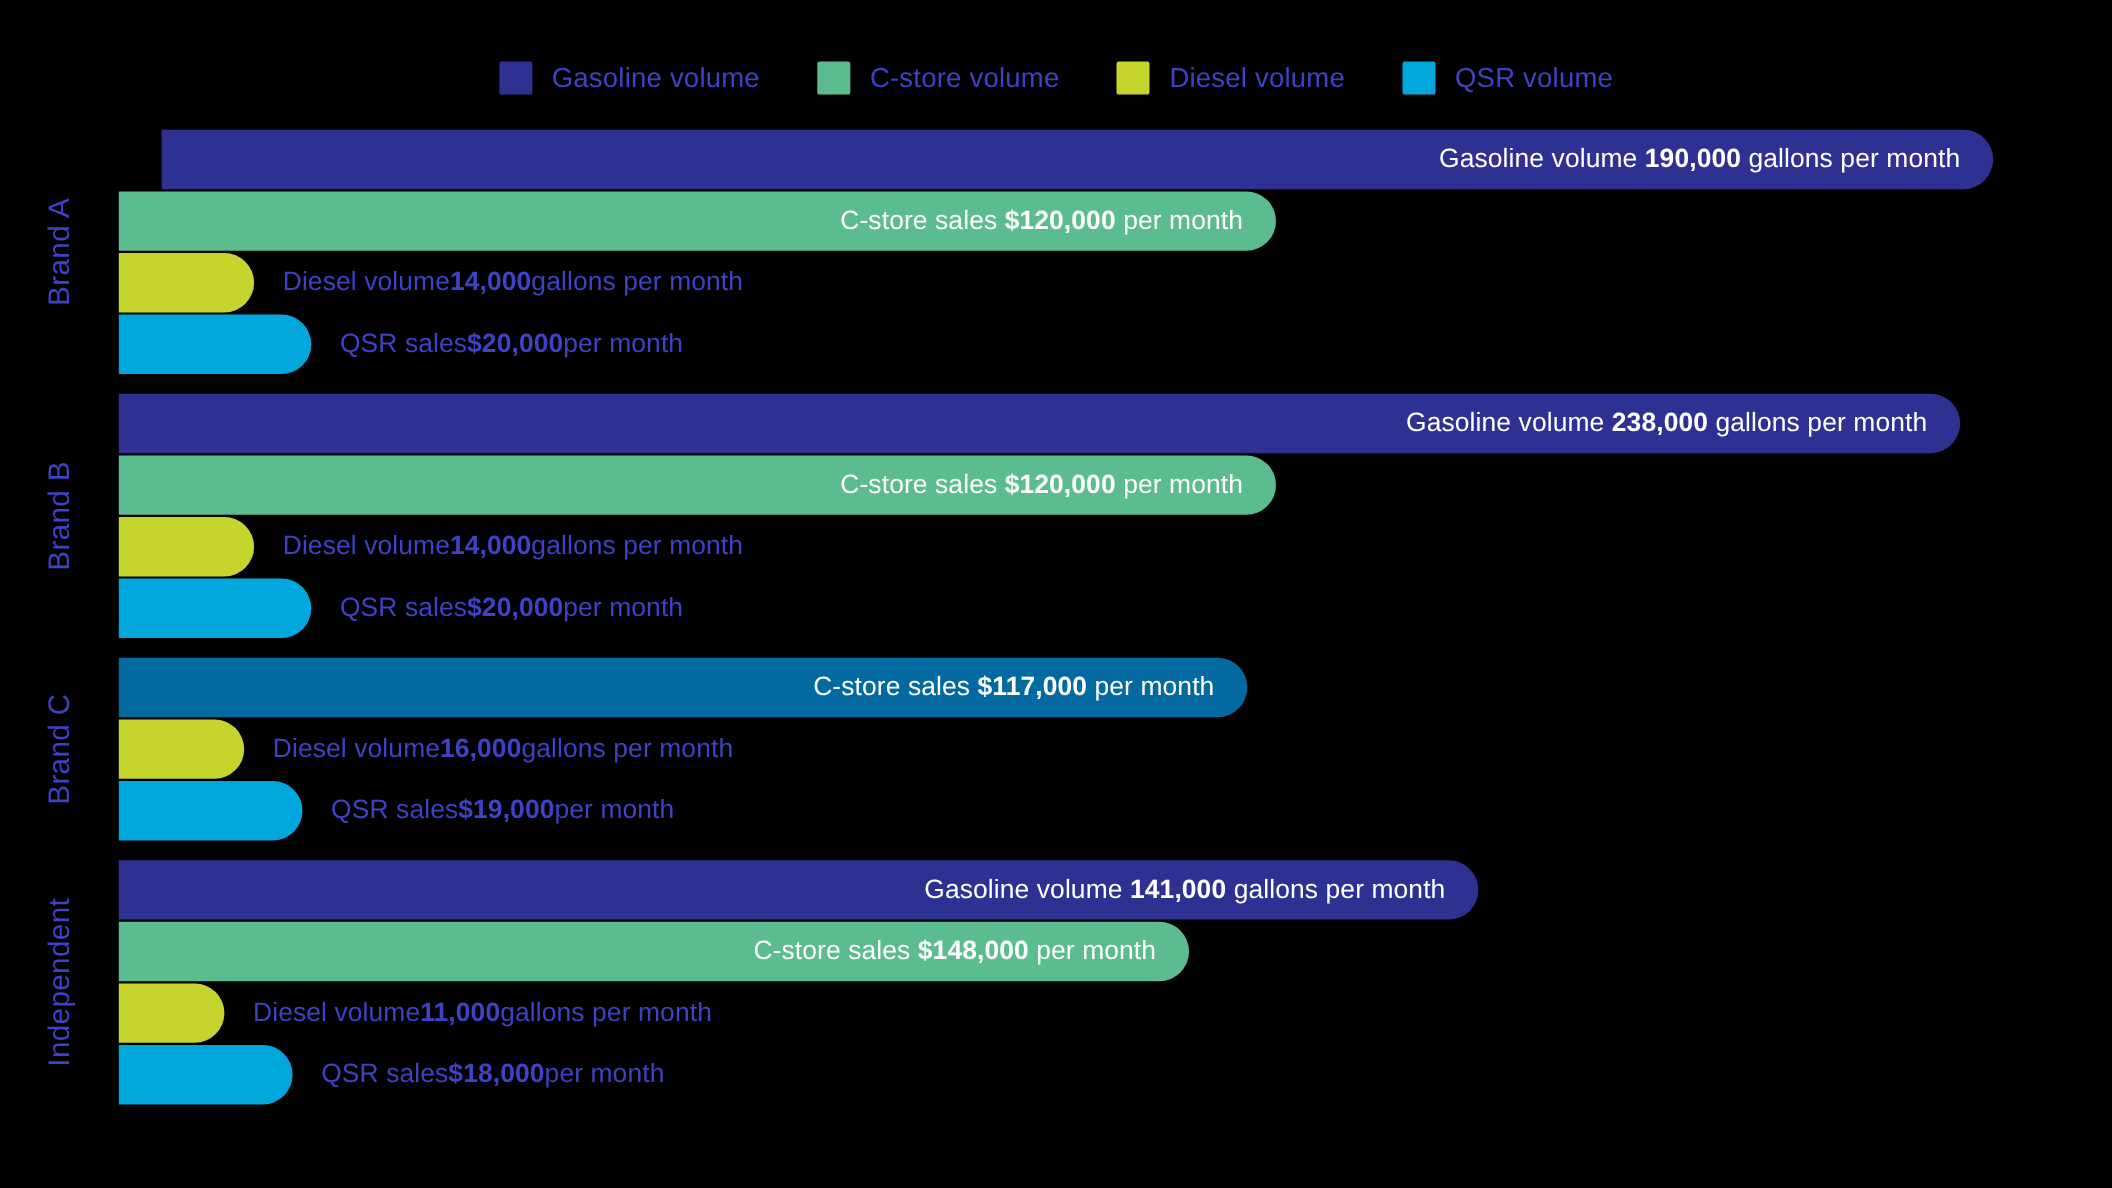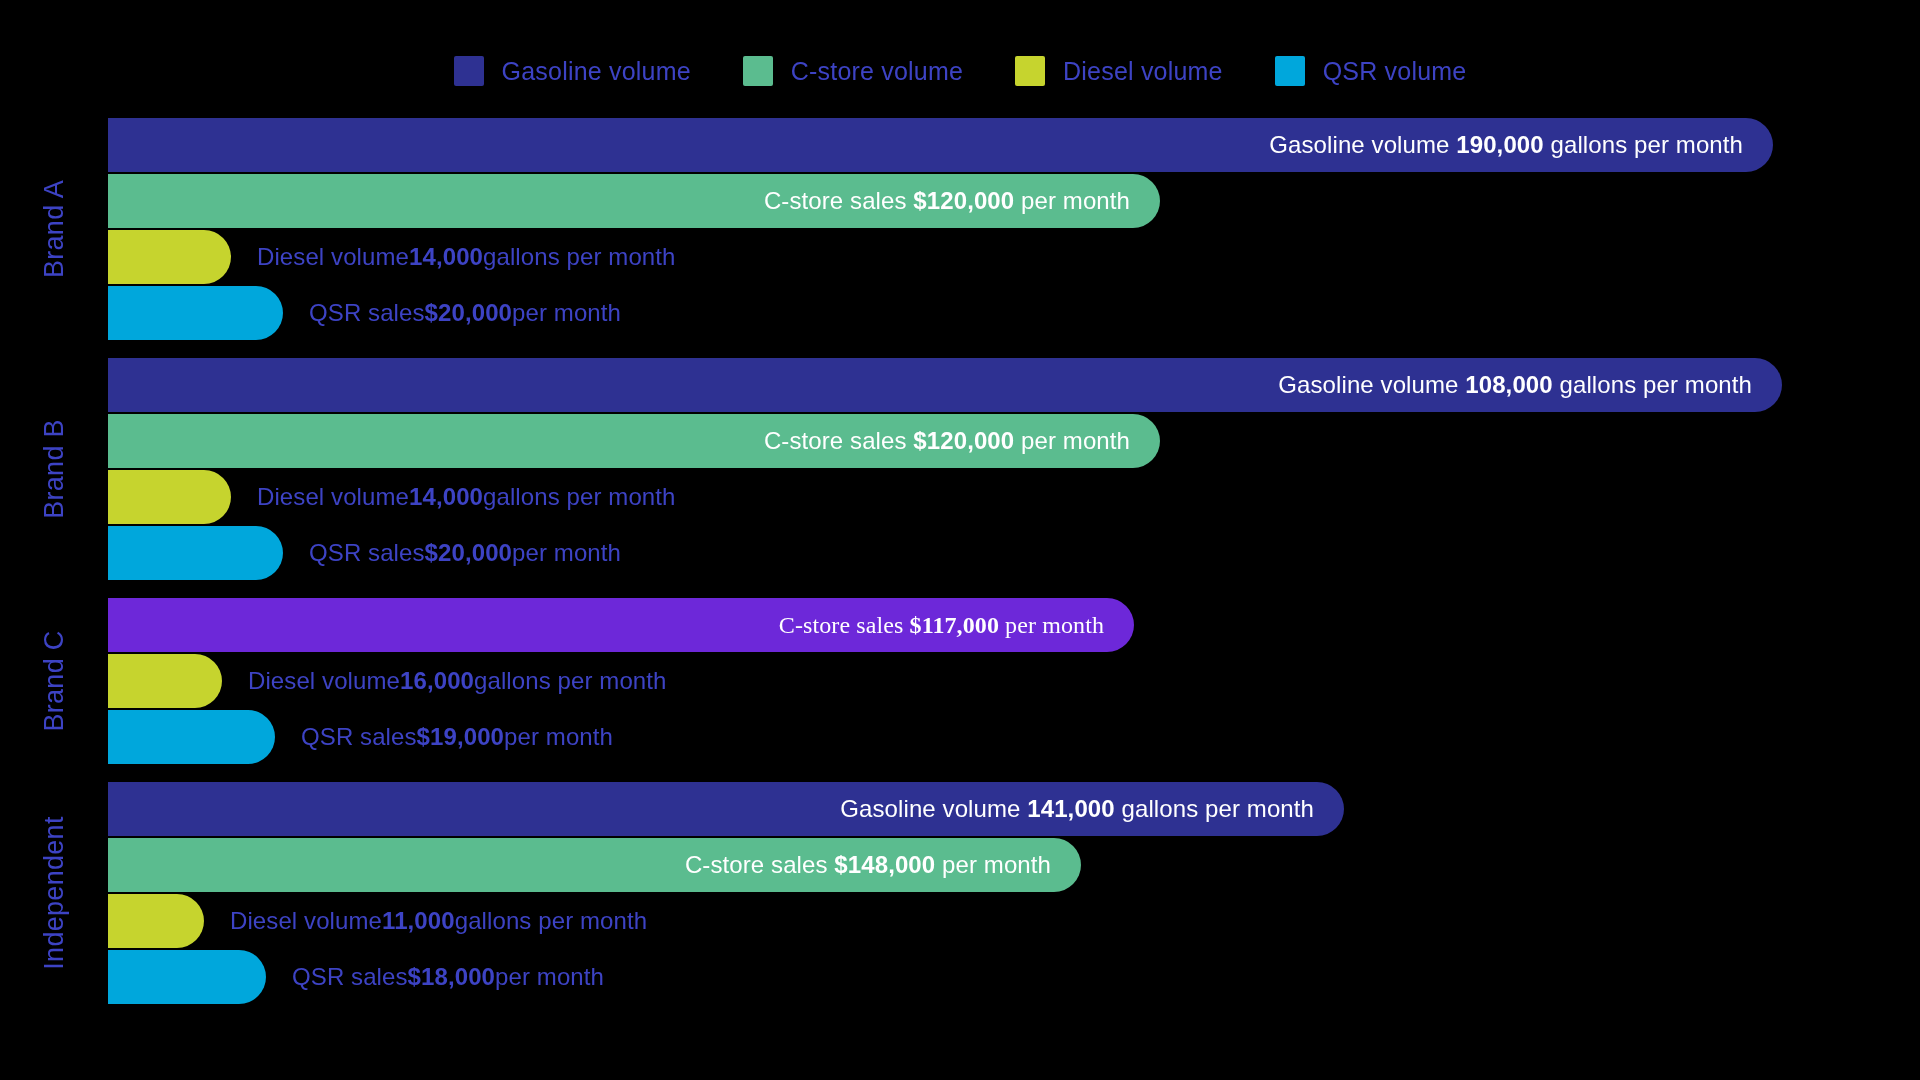--- a/index.html
+++ b/index.html
@@ -155,21 +155,21 @@
       </div>
     </div>
 
   <div class="plot" id="plot">
       <div class="group">
         <div class="cat-axis">
           <div class="cat-label" style="color: rgb(61, 67, 196);">Brand A</div>
         </div>
         <div class="bars">
           <div class="bar-row">
-            <div class="bar" style="width: 1665px; background: rgb(46, 49, 146);">
+            <div class="bar" style="width: 1665px; background: rgb(46, 49, 146); margin-left: 39px;">
               <div class="bar-value-inside bar-value" style="color: rgb(255, 255, 255);"><span>Gasoline volume </span><b>190,000</b><span> gallons per month</span></div>
             </div>
           </div>
           <div class="bar-row">
             <div class="bar" style="width: 1052px; background: rgb(91, 188, 143);">
               <div class="bar-value-inside bar-value" style="color: rgb(255, 255, 255);"><span>C-store sales </span><b>$120,000</b><span> per month</span></div>
             </div>
           </div>
           <div class="bar-row">
             <div class="bar" style="width: 123px; background: rgb(198, 212, 46);"></div>
@@ -189,21 +189,21 @@
           </div>
         </div>
       </div>
       <div class="group">
         <div class="cat-axis">
           <div class="cat-label" style="color: rgb(61, 67, 196);">Brand B</div>
         </div>
         <div class="bars">
           <div class="bar-row">
             <div class="bar" style="width: 1674px; background: rgb(46, 49, 146);">
-              <div class="bar-value-inside bar-value" style="color: rgb(255, 255, 255);"><span>Gasoline volume </span><b>108,000</b><span> gallons per month</span></div>
+              <div class="bar-value-inside bar-value" style="color: rgb(255, 255, 255);"><span>Gasoline volume </span><b>238,000</b><span> gallons per month</span></div>
             </div>
           </div>
           <div class="bar-row">
             <div class="bar" style="width: 1052px; background: rgb(91, 188, 143);">
               <div class="bar-value-inside bar-value" style="color: rgb(255, 255, 255);"><span>C-store sales </span><b>$120,000</b><span> per month</span></div>
             </div>
           </div>
           <div class="bar-row">
             <div class="bar" style="width: 123px; background: rgb(198, 212, 46);"></div>
             <div class="bar-value-outside bar-value" style="color: rgb(61, 67, 196); left: 149px;">
@@ -221,21 +221,21 @@
             </div>
           </div>
         </div>
       </div>
       <div class="group">
         <div class="cat-axis">
           <div class="cat-label" style="color: rgb(61, 67, 196);">Brand C</div>
         </div>
         <div class="bars">
           <div class="bar-row">
-            <div class="bar" style="width: 1026px; background: #6d28d9; font-family: Liberation Serif, serif;">
+            <div class="bar" style="width: 1026px; background: #0369a1;">
               <div class="bar-value-inside bar-value" style="color: rgb(255, 255, 255);"><span>C-store sales </span><b>$117,000</b><span> per month</span></div>
             </div>
           </div>
           <div class="bar-row">
             <div class="bar" style="width: 114px; background: rgb(198, 212, 46);"></div>
             <div class="bar-value-outside bar-value" style="color: rgb(61, 67, 196); left: 140px;">
               <span>Diesel volume </span>
               <b>16,000</b>
               <span> gallons per month</span>
             </div>

